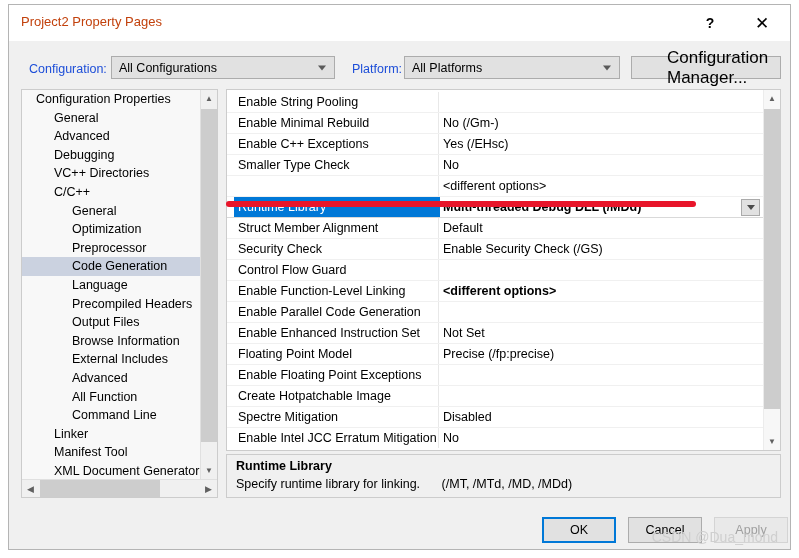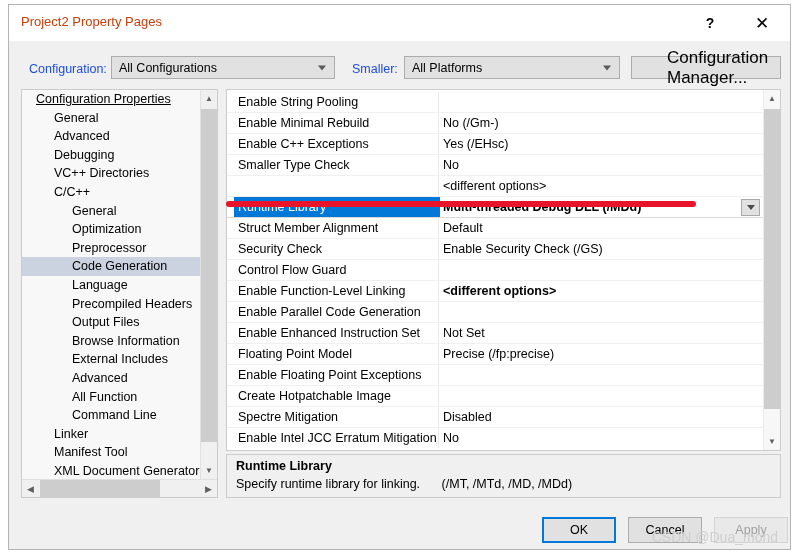--- a/index.html
+++ b/index.html
@@ -420,31 +420,31 @@
     <div class="titlebtn" id="help-button">?</div>
     <div class="titlebtn" id="close-button">✕</div>
   </div>
 
   <div class="lbl" id="config-label">Configuration:</div>
   <div class="combobox" id="config-combo">
     <span>All Configurations</span>
     <span class="arrow"></span>
   </div>
 
-  <div class="lbl" id="platform-label">Smaller:</div>
+  <div class="lbl" id="platform-label">Platform:</div>
   <div class="combobox" id="platform-combo">
     <span>All Platforms</span>
     <span class="arrow"></span>
   </div>
 
   <div id="config-manager-button">Configuration Manager...</div>
 
   <div id="tree-panel">
     <div id="tree-scroll-area">
-        <div class="tnode"><span style="position: relative; margin-left: 14px; text-decoration: underline;">Configuration Properties</span></div>
+        <div class="tnode"><span style="position: relative; margin-left: 14px;">Configuration Properties</span></div>
         <div class="tnode"><span style="position: relative; margin-left: 32px;">General</span></div>
         <div class="tnode"><span style="position: relative; margin-left: 32px;">Advanced</span></div>
         <div class="tnode"><span style="position: relative; margin-left: 32px;">Debugging</span></div>
         <div class="tnode"><span style="position: relative; margin-left: 32px;">VC++ Directories</span></div>
         <div class="tnode"><span style="position: relative; margin-left: 32px;">C/C++</span></div>
         <div class="tnode"><span style="position: relative; margin-left: 50px;">General</span></div>
         <div class="tnode"><span style="position: relative; margin-left: 50px;">Optimization</span></div>
         <div class="tnode"><span style="position: relative; margin-left: 50px;">Preprocessor</span></div>
         <div class="tnode sel"><span style="position: relative; margin-left: 50px;">Code Generation</span></div>
         <div class="tnode"><span style="position: relative; margin-left: 50px;">Language</span></div>

